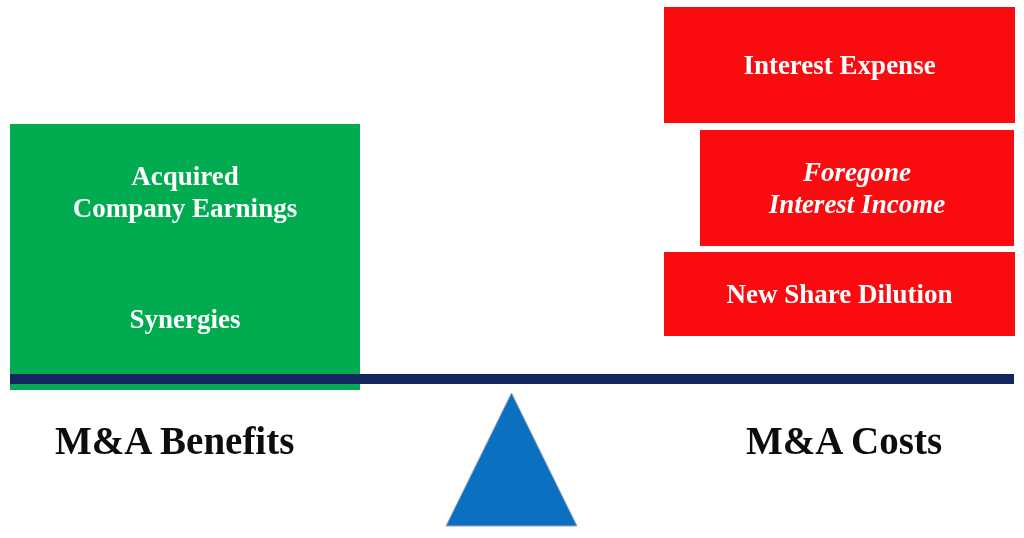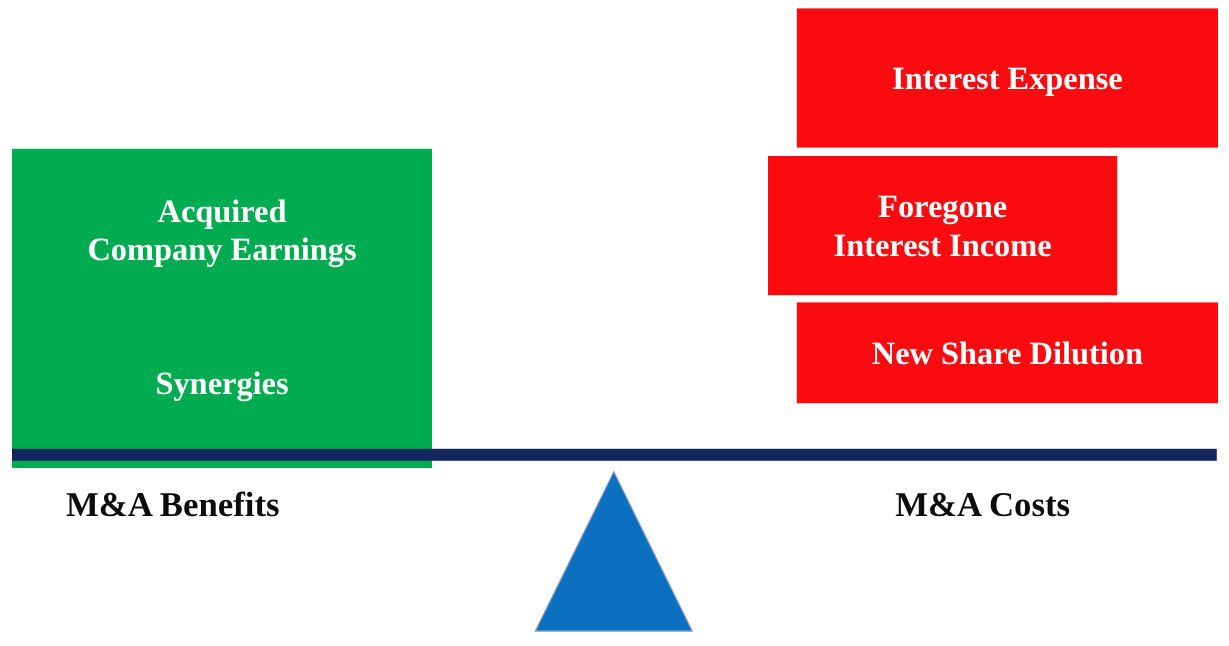--- a/index.html
+++ b/index.html
@@ -28,21 +28,21 @@
   }
   .box span {
     white-space: pre-line;
   }
   .box.green { background: var(--green, #00AC4F); }
   .box.red   { background: var(--red, #F90B0F); }
 
   .box-benefit-1 { left: 10px;  top: 124px; width: 350px; height: 136px; }
   .box-benefit-2 { left: 10px;  top: 247px; width: 350px; height: 143px; }
   .box-cost-1    { left: 664px; top: 7px;   width: 351px; height: 116px; }
-  .box-cost-2    { left: 640px; top: 130px; width: 291px; height: 116px; }
+  .box-cost-2    { left: 700px; top: 130px; width: 314px; height: 116px; font-style: italic; }
   .box-cost-3    { left: 664px; top: 252px; width: 351px; height: 84px; }
 
   .beam {
     position: absolute;
     left: 10px;
     top: 374px;
     width: 1004px;
     height: 10px;
     background: var(--navy, #13265E);
   }
@@ -54,24 +54,24 @@
     height: 135px;
     display: block;
   }
   .fulcrum polygon {
     fill: var(--fulcrum_blue, #0B70C0);
     stroke: #9aa3c2;
     stroke-width: 1;
   }
   .label {
     position: absolute;
-    top: 403px;
+    top: 423px;
     color: var(--label_text, #0D0D0D);
     font-weight: bold;
-    font-size: 29px;
+    font-size: 39px;
     line-height: 36px;
     white-space: nowrap;
   }
   .label-benefits { left: 55px; }
   .label-costs    { left: 746px; text-align: right; }
 </style>
 </head>
 <body>
 
 <div class="canvas">

